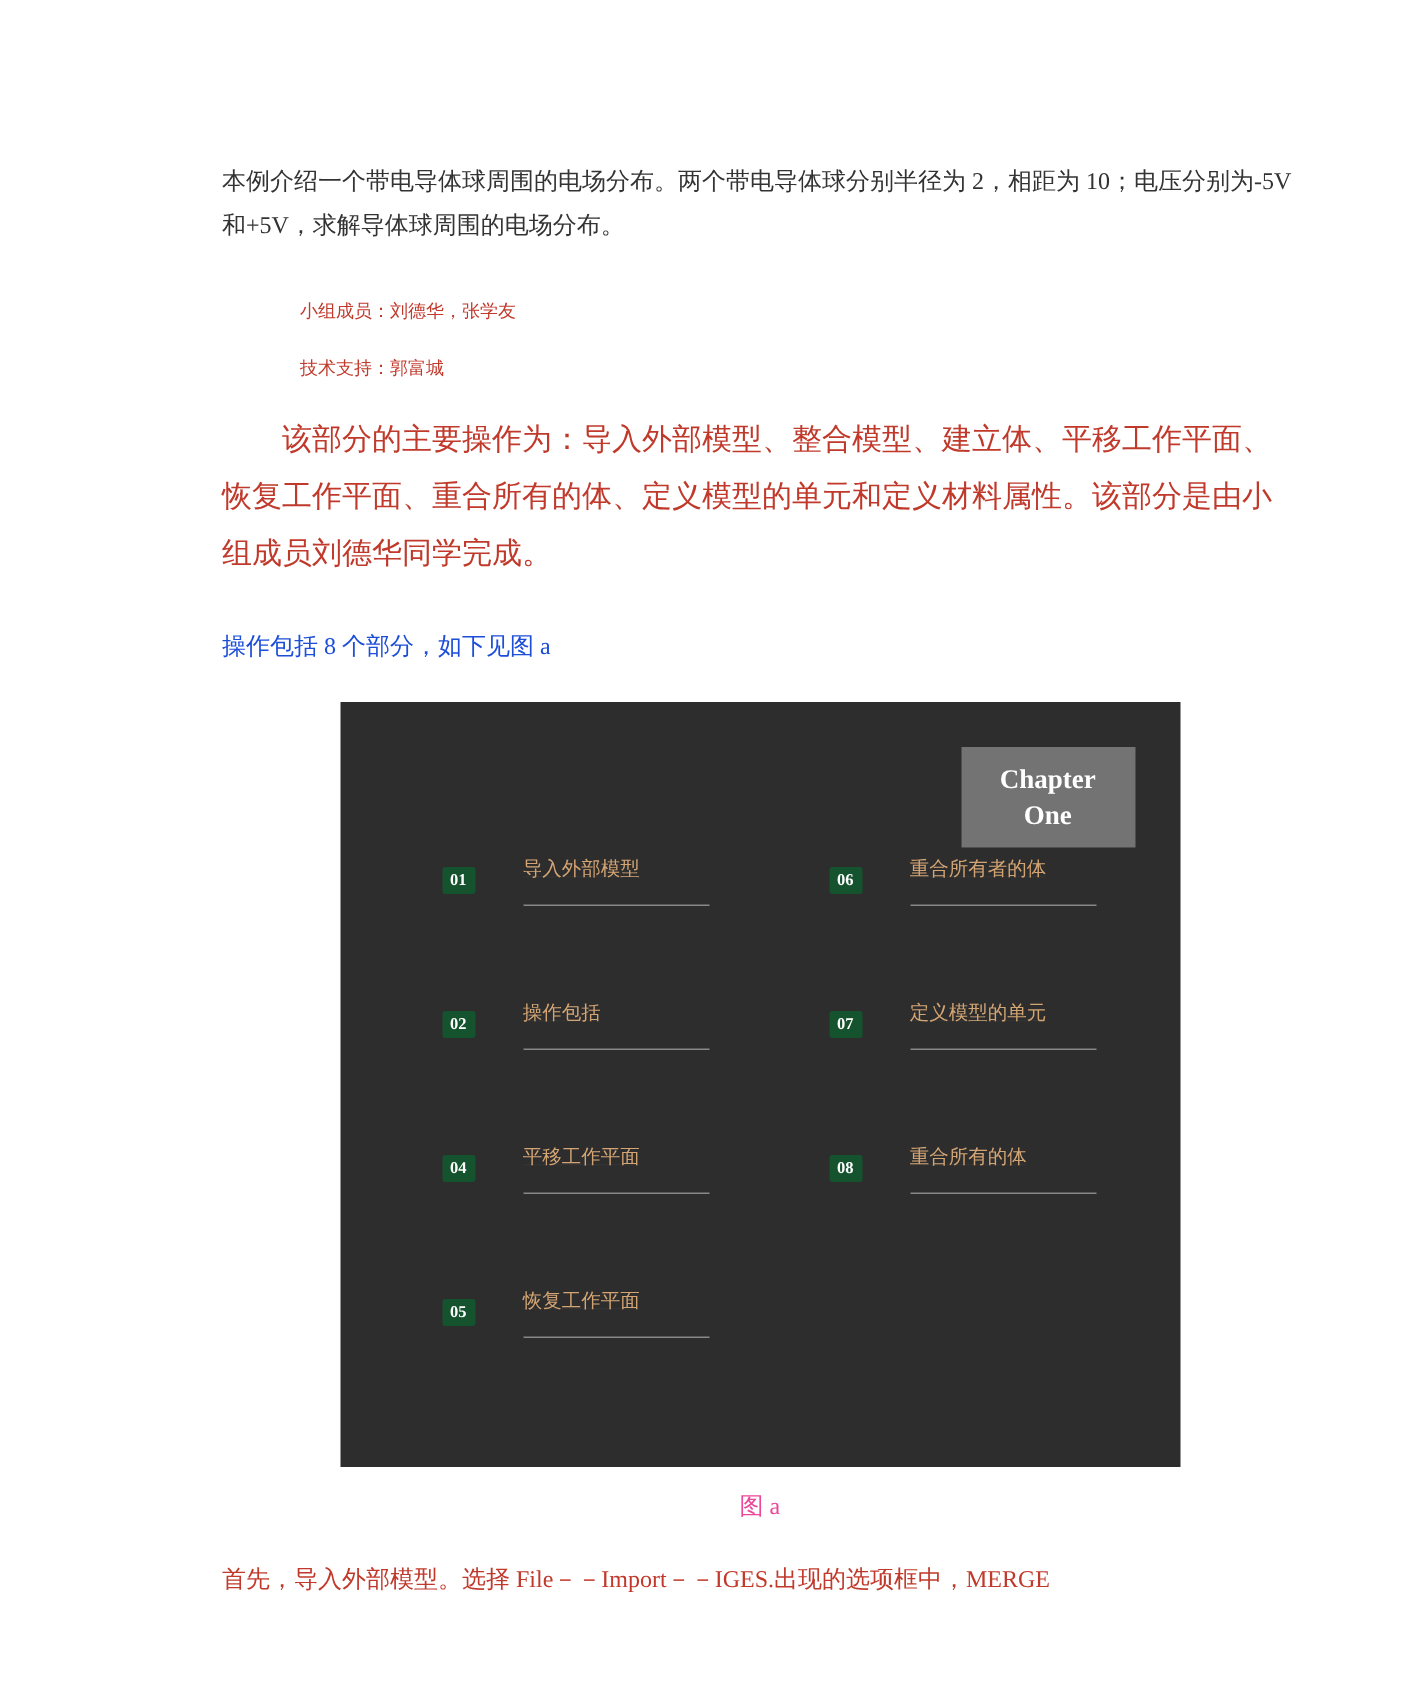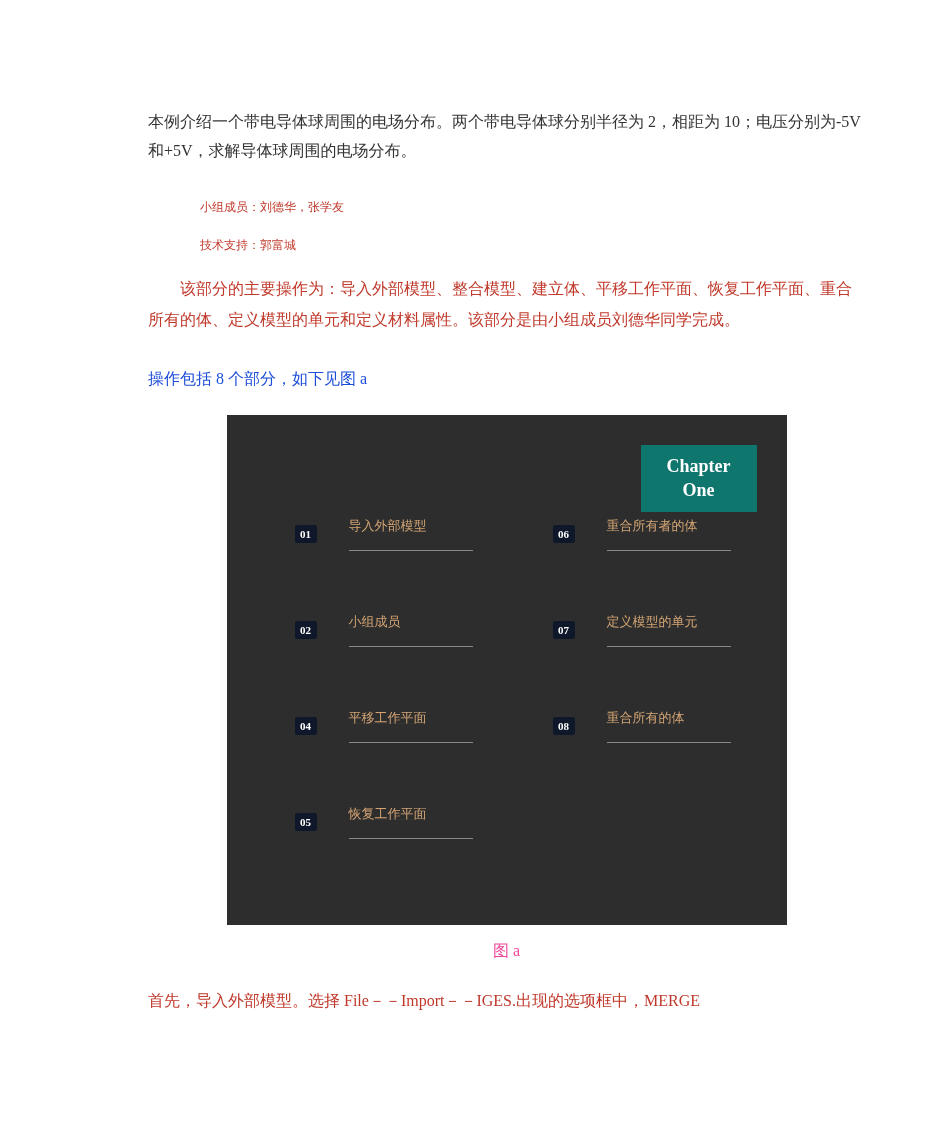--- a/index.html
+++ b/index.html
@@ -28,21 +28,21 @@
       margin-bottom: 16px;
     }
     .group-info-line {
       color: #c0392b;
       font-size: 12px;
       line-height: 2.2;
       padding-left: 40px;
     }
     .main-desc {
       color: #c0392b;
-      font-size: 16px;
+      font-size: 20px;
       line-height: 1.9;
       margin-bottom: 28px;
       text-indent: 2em;
     }
     .operation-note {
       color: #1d4ed8;
       font-size: 16px;
       line-height: 2;
       margin-bottom: 20px;
     }
@@ -52,21 +52,21 @@
       width: 560px;
       margin: 0 auto 16px auto;
       padding: 24px 20px 24px 20px;
       position: relative;
       min-height: 260px;
     }
     .chapter-badge {
       position: absolute;
       top: 18px;
       right: 18px;
-      background: #0f766e;
+      background: #737373;
       color: #fff;
       font-size: 18px;
       font-weight: bold;
       padding: 10px 14px;
       text-align: center;
       line-height: 1.3;
       font-family: "Times New Roman", serif;
     }
     .steps-container {
       display: flex;
@@ -75,21 +75,21 @@
     }
     .steps-col {
       flex: 1;
     }
     .step-item {
       display: flex;
       align-items: center;
       margin-bottom: 14px;
     }
     .step-num {
-      background: #0f172a;
+      background: #14532d;
       color: #fff;
       font-size: 11px;
       font-weight: bold;
       width: 22px;
       height: 18px;
       display: flex;
       align-items: center;
       justify-content: center;
       border-radius: 2px;
       margin-right: 8px;
@@ -154,21 +154,21 @@
         <div class="step-item">
           <div class="step-num">01</div>
           <div class="step-label-wrap">
             <span class="step-label">导入外部模型</span>
             <div class="step-underline"></div>
           </div>
         </div>
         <div class="step-item">
           <div class="step-num">02</div>
           <div class="step-label-wrap">
-            <span class="step-label">小组成员</span>
+            <span class="step-label">操作包括</span>
             <div class="step-underline"></div>
           </div>
         </div>
         <div class="step-item">
           <div class="step-num">04</div>
           <div class="step-label-wrap">
             <span class="step-label">平移工作平面</span>
             <div class="step-underline"></div>
           </div>
         </div>

